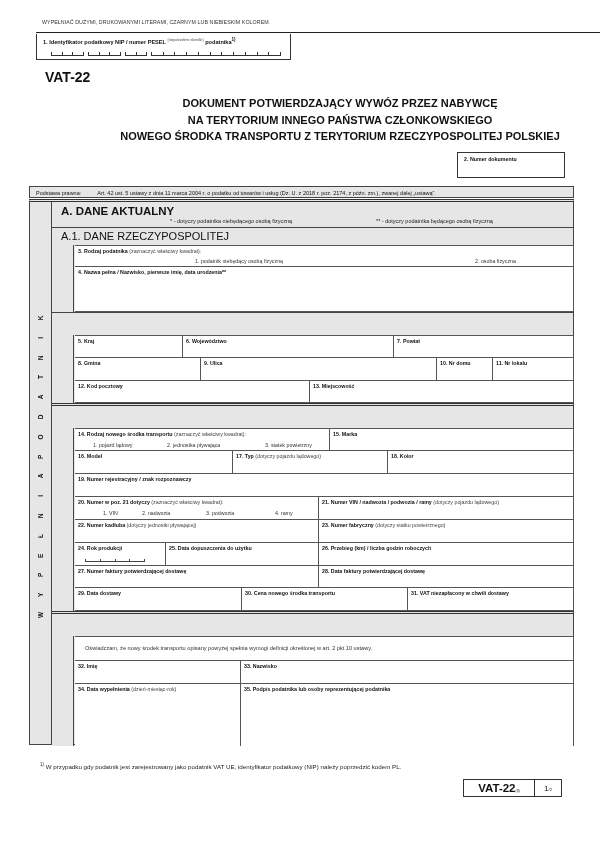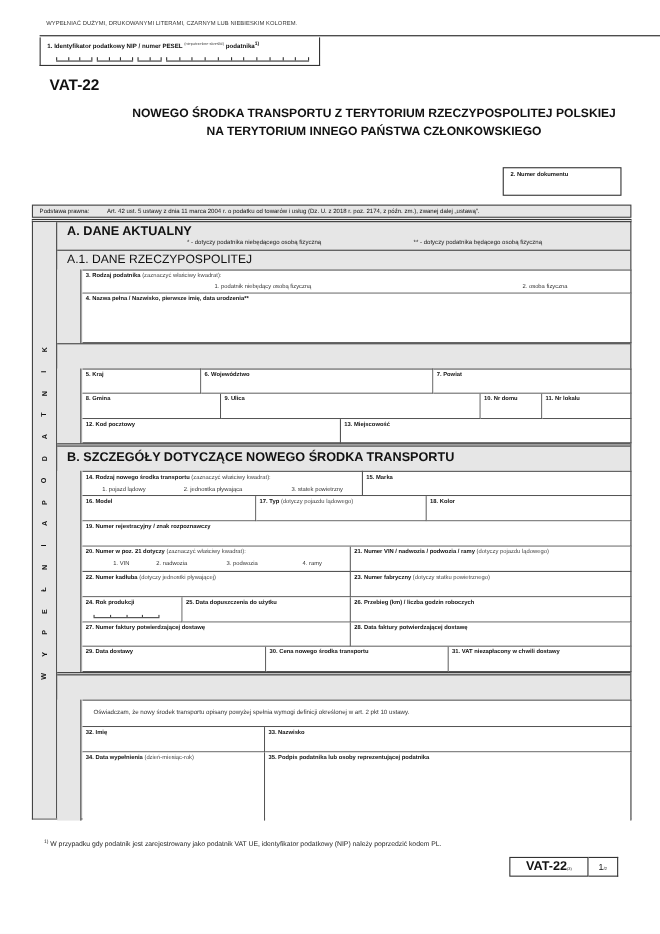--- a/index.html
+++ b/index.html
@@ -82,22 +82,23 @@
         <span></span>
         <span></span>
         <span></span>
       </div>
   </div>
 </div>
 
 <div class="abs vat-big">VAT-22</div>
 
 <div class="abs title">
+  <div>DOKUMENT POTWIERDZAJĄCY WYWÓZ PRZEZ NABYWCĘ</div>
+  <div>NA TERYTORIUM INNEGO PAŃSTWA CZŁONKOWSKIEGO</div>
   <div>NOWEGO ŚRODKA TRANSPORTU Z TERYTORIUM RZECZYPOSPOLITEJ POLSKIEJ</div>
-  <div>NA TERYTORIUM INNEGO PAŃSTWA CZŁONKOWSKIEGO</div>
 </div>
 
 <div class="abs docnum">
   <span>2. Numer dokumentu</span>
 </div>
 
 <div class="abs legal">
   <span class="lbl">Podstawa prawna:</span><span>Art. 42 ust. 5 ustawy z dnia 11 marca 2004 r. o podatku od towarów i usług (Dz. U. z 2018 r. poz. 2174, z późn. zm.), zwanej dalej „ustawą”.</span>
 </div>
 
@@ -163,21 +164,20 @@
       <div class="lab">11. Nr lokalu</div>
     </div>
   <div class="cell" style="left:45px;top:179px;width:235px;height:22px">
       <div class="lab">12. Kod pocztowy</div>
     </div>
   <div class="cell" style="left:280px;top:179px;width:264px;height:22px">
       <div class="lab">13. Miejscowość</div>
     </div>
 
   <div class="hr2" style="top:201px"></div>
-  <div class="sechead" style="top:208px">B. SZCZEGÓŁY DOTYCZĄCE NOWEGO ŚRODKA TRANSPORTU</div>
   <div class="indent" style="top:226px;height:183px"></div>
   <div class="cell" style="left:45px;top:226px;width:255px;height:23px;border-top:1px solid #555">
     <div class="lab"><span>14. Rodzaj nowego środka transportu</span> <span class="n">(zaznaczyć właściwy kwadrat):</span></div>
     <div class="opt" style="left:18px;top:13px">1. pojazd lądowy</div>
     <div class="opt" style="left:92px;top:13px">2. jednostka pływająca</div>
     <div class="opt" style="left:190px;top:13px">3. statek powietrzny</div>
   </div>
   <div class="cell" style="left:300px;top:226px;width:244px;height:23px;border-top:1px solid #555">
       <div class="lab">15. Marka</div>
     </div>

